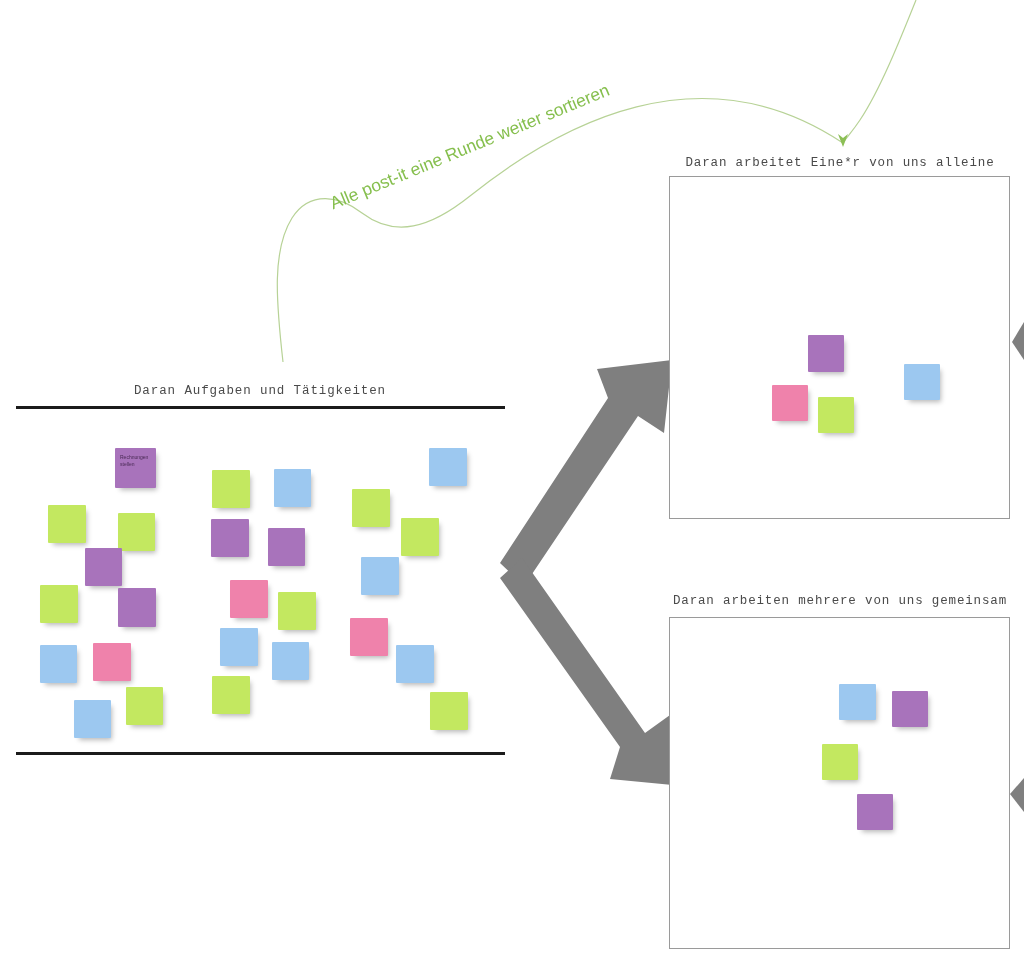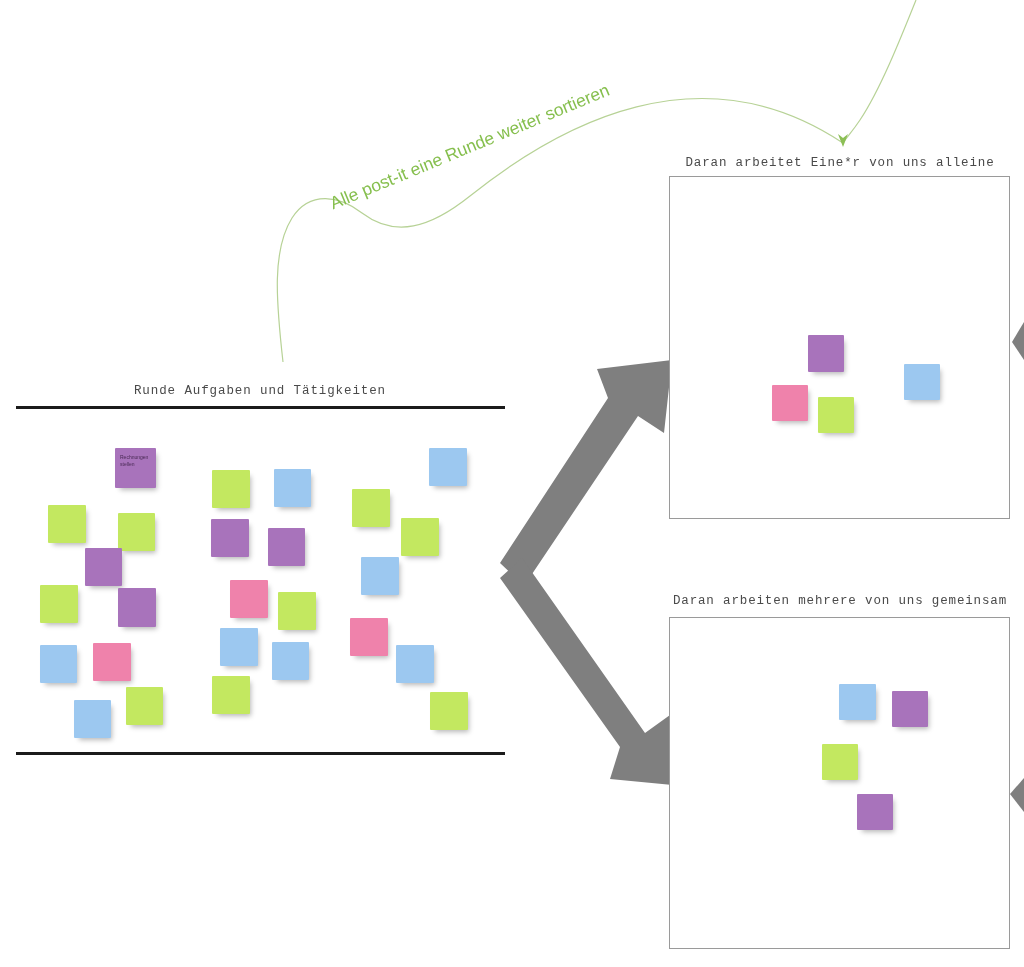--- a/index.html
+++ b/index.html
@@ -116,21 +116,21 @@
 
     <g>
       <path d="M 1024 322 L 1012 342 L 1024 360 Z" fill="#7f7f7f"></path>
     </g>
     <g>
       <path d="M 1024 778 L 1010 794 L 1024 812 Z" fill="#7f7f7f"></path>
     </g>
   </svg>
 
   <div id="board-left">
-    <div id="board-left-title">Runde Aufgaben und Tätigkeiten</div>
+    <div id="board-left-title">Daran Aufgaben und Tätigkeiten</div>
     <div class="board-rule" id="board-rule-top"></div>
     <div class="board-rule" id="board-rule-bottom"></div>
     <div id="board-left-notes">
         <div class="note" style="left: 115px; top: 448px; width: 41px; height: 40px; background: rgb(168, 115, 187);">
           <span class="note-text">Rechnungen stellen</span>
         </div>
         <div class="note" style="left: 48px; top: 505px; width: 38px; height: 38px; background: rgb(195, 232, 96);"></div>
         <div class="note" style="left: 118px; top: 513px; width: 37px; height: 38px; background: rgb(195, 232, 96);"></div>
         <div class="note" style="left: 85px; top: 548px; width: 37px; height: 38px; background: rgb(168, 115, 187);"></div>
         <div class="note" style="left: 40px; top: 585px; width: 38px; height: 38px; background: rgb(195, 232, 96);"></div>

